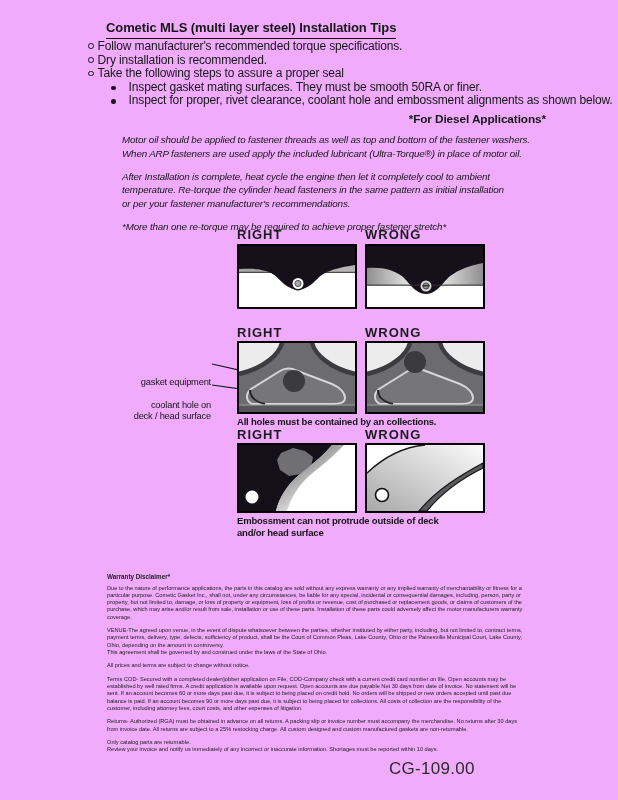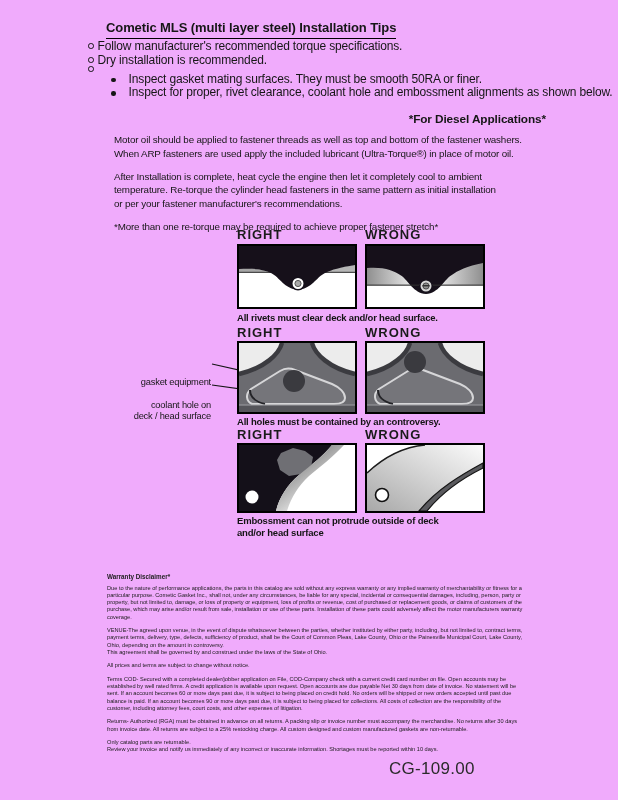--- a/index.html
+++ b/index.html
@@ -15,21 +15,21 @@
   }
   
   .tips { position:absolute; left:88px; top:40px; width:500px; font-size:12px; letter-spacing:-0.15px; }
   .tip-row { display:flex; align-items:baseline; line-height:13.6px; white-space:nowrap; }
   .tip-row.sub { margin-left:23px;gap:9px; }
   .o-bullet { flex:0 0 auto; width:3.6px; height:3.6px; border:1px solid #161616; border-radius:50%; margin-right:4px; position:relative; top:-1px; }
   .f-bullet { flex:0 0 auto; width:4.6px; height:4.6px; background:#161616; border-radius:50%; margin-right:4px; position:relative; top:-0.5px; }
   
   .diesel { position:absolute; left:106px; top:112px; width:440px; font-size:9.8px; letter-spacing:-0.15px; }
   .diesel h2 { margin:0 0 7px 0; font-size:11.8px; letter-spacing:-0.1px;text-align:right; }
-  .diesel p { margin:0 0 9px 8px; line-height:13.8px; white-space:pre-line; }
+  .diesel p { margin:0 0 9px 16px; line-height:13.8px; white-space:pre-line;font-style:italic; }
   
   .fig-label {
     position:absolute; width:120px; text-align:left; font-size:13px; font-weight:700;
     letter-spacing:1px; color:#1b1b1b;
   }
   .fig-box { position:absolute; width:120px; }
   .fig-box svg { display:block; width:120px; }
   .fig-caption {
     position:absolute; left:237px; font-size:9.5px; font-weight:700; letter-spacing:-0.2px;
     white-space:pre-line; line-height:11.5px; color:#141414;
@@ -60,20 +60,21 @@
     <div class="tip-row">
       <span class="o-bullet"></span>
       <span>Follow manufacturer's recommended torque specifications.</span>
     </div>
     <div class="tip-row">
       <span class="o-bullet"></span>
       <span>Dry installation is recommended.</span>
     </div>
     <div class="tip-row">
       <span class="o-bullet"></span>
+      <span>Take the following steps to assure a proper seal</span>
     </div>
     <div class="tip-row sub">
       <span class="f-bullet"></span>
       <span>Inspect gasket mating surfaces.  They must be smooth 50RA or finer.</span>
     </div>
     <div class="tip-row sub">
       <span class="f-bullet"></span>
       <span>Inspect for proper, rivet clearance, coolant hole and embossment alignments as shown below.</span>
     </div>
   </div>
@@ -117,21 +118,20 @@
       <rect x="2" y="13" width="116" height="28.5" fill="url(#g1w)"></rect>
       <rect x="2" y="41.5" width="116" height="21.5" fill="#ffffff"></rect>
       <path d="M2,2 H118 V19 C102,22 93,26.5 86,31.5 C78,37 74,49 61,50 C48,49 44,37 36,31.5 C29,26.5 18,22.5 2,24 Z" fill="#16101a"></path>
       <rect x="2" y="40.6" width="116" height="1.1" fill="#2f2f2f"></rect>
       <circle cx="61" cy="42" r="6.3" fill="#d7d7d7" stroke="#15101a" stroke-width="1.6"></circle>
       <circle cx="61" cy="42" r="3.1" fill="#8f8f8f" stroke="#3f3f3f" stroke-width="0.9"></circle>
       <rect x="57.5" y="41" width="7" height="1.4" fill="#2f2f2f"></rect>
       <rect x="1" y="1" width="118" height="63" fill="none" stroke="#000000" stroke-width="2"></rect>
     </svg>
   </div>
-  <div class="fig-caption" style="top:312px; width:280px;">All rivets must clear deck and/or head surface.</div>
 
   <div class="fig-label" style="left:237px; top:325px;">RIGHT</div>
   <div class="fig-label" style="left:365px; top:325px;">WRONG</div>
 
   <div class="annot" style="top:360px;margin-top:40px;">
     <div>coolant hole on</div>
     <div>deck / head surface</div>
   </div>
   <div class="annot" style="top:377px;">
     <div>gasket equipment</div>
@@ -164,21 +164,21 @@
       <path d="M118,2 H75 C78,13 92,27 118,33 Z" fill="#ececec"></path>
       <path d="M75,2 C78,13 92,27 118,33" fill="none" stroke="#3b3b40" stroke-width="4.5"></path>
       <path d="M15,63 C9,60 8,53 14,48 L43,30 C48,27 53,27 58,29 L95,43 C103,46.5 108,52 108,57 C108,61 104,63 97,63 Z" fill="#75757a" stroke="#d6d6d8" stroke-width="2"></path>
       <path d="M13,49 C13,56 19,61 28,63" fill="none" stroke="#232327" stroke-width="2"></path>
       <circle cx="50" cy="21" r="11" fill="#3a3a3f"></circle>
       <rect x="2" y="63.5" width="116" height="1.2" fill="#9c9ca0"></rect>
       <rect x="2" y="64.7" width="116" height="6.3" fill="#55555a"></rect>
       <rect x="1" y="1" width="118" height="71" fill="none" stroke="#000000" stroke-width="2"></rect>
     </svg>
   </div>
-  <div class="fig-caption" style="top:416px; width:280px;">All holes must be contained by an controversy.</div>
+  <div class="fig-caption" style="top:416px; width:280px;">All holes must be contained by an collections.</div>
 
   <div class="fig-label" style="left:237px; top:427px;">RIGHT</div>
   <div class="fig-label" style="left:365px; top:427px;">WRONG</div>
 
   <div class="fig-box" style="left:237px; top:443px;">
     <svg viewBox="0 0 120 70">
       <defs>
         <linearGradient id="g3r" x1="0" y1="0" x2="0.6" y2="0.8">
           <stop offset="0" stop-color="#4f4f4f"></stop>
             <stop offset="1" stop-color="#e8e8e8"></stop>

